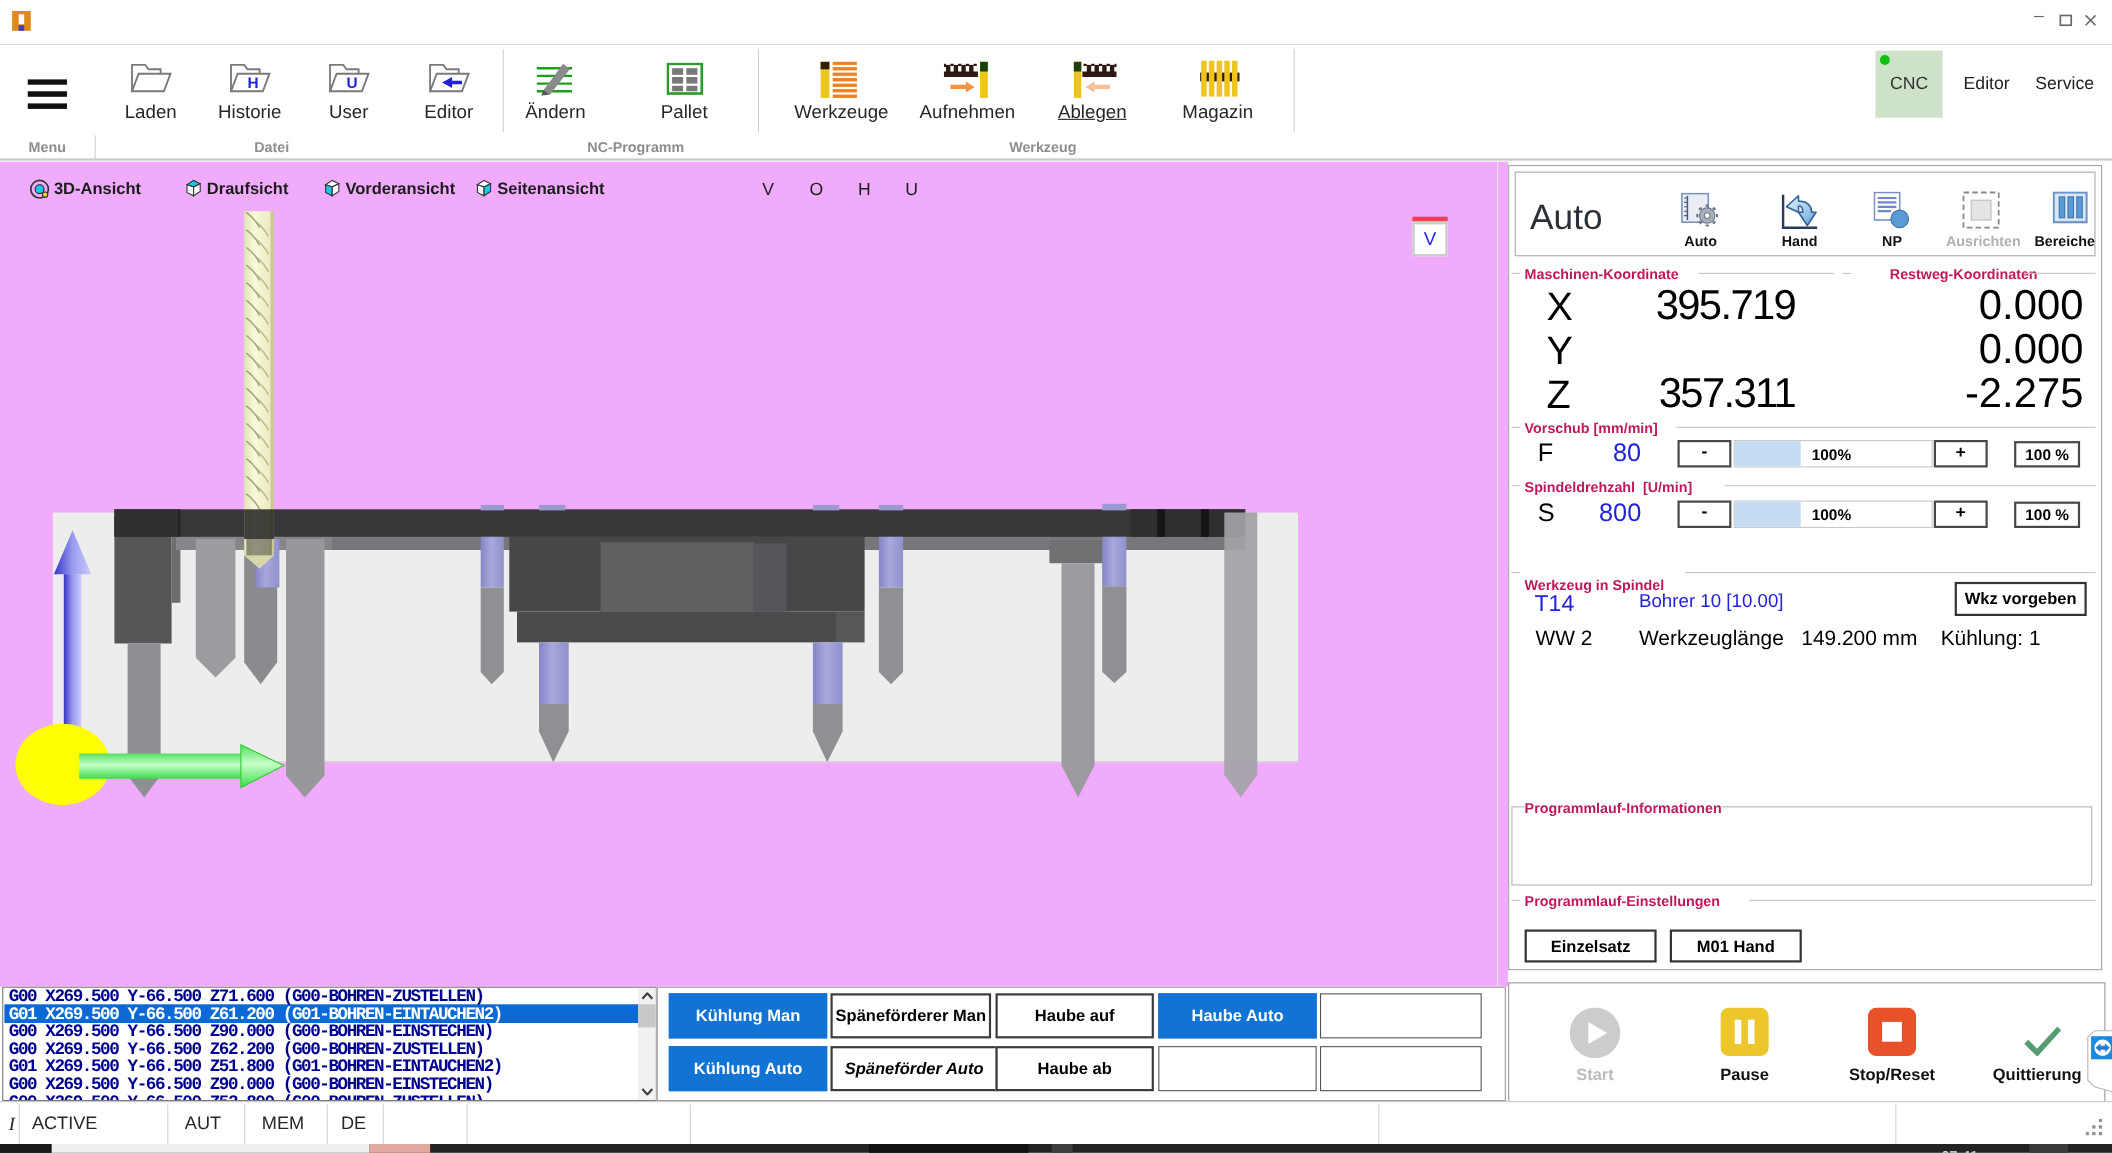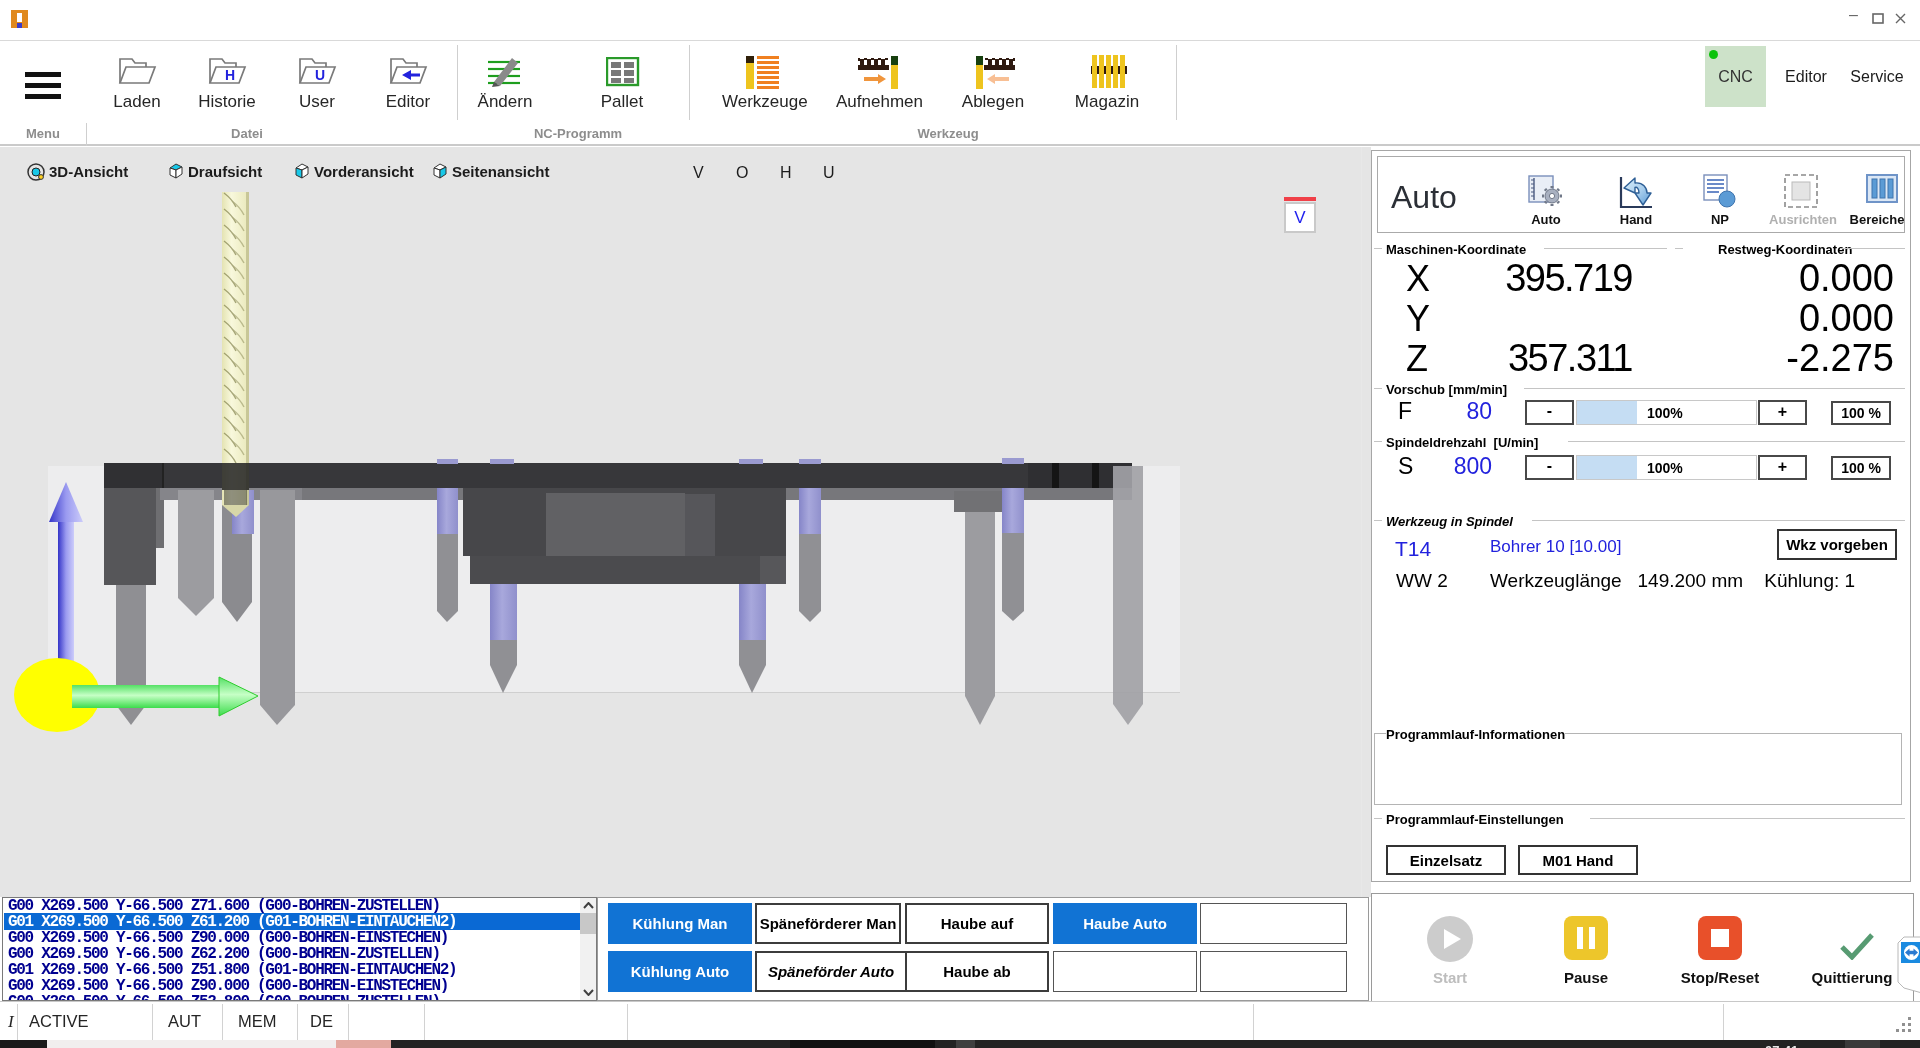--- a/index.html
+++ b/index.html
@@ -18,33 +18,33 @@
 
 
 #toolbar { position:absolute; left:0; top:42px; width:1920px; height:104px; background:#fff;
   border-bottom:2px solid #cacaca; }
 .tbtn { position:absolute; text-align:center; color:#262626; font-size:17px; }
 .grouplabel { position:absolute; top:84px; font-size:13px; font-weight:bold; color:#8d8d8d;
   text-align:center; }
 .tsep { position:absolute; top:3px; width:1px; height:75px; background:#cfcfcf; }
 
 
-#main { position:absolute; left:0; top:147px; width:1371px; height:750px; background:#e5e5e5; }
+#main { position:absolute; left:0; top:147px; width:1371px; height:750px; background:#f0abfc; }
 .viewbtn { position:absolute; top:16px; font-size:15px; font-weight:bold; color:#1c1c1c; }
 .viewletter { position:absolute; top:17px; font-size:16px; color:#1c1c1c; }
 #vbtn { position:absolute; left:1284px; top:55px; width:32px; height:31px; background:#fff;
   border:2px solid #c9c9c9; color:#2222ee; font-size:17px; text-align:center; line-height:27px; }
 #vbtn-red { position:absolute; left:1284px; top:50px; width:32px; height:4px; background:#f04048; }
 
 
 #rpanel { position:absolute; left:1371px; top:150px; width:540px; height:732px; background:#fff;
   border:1px solid #a6a6a6; }
 #modebox { position:absolute; left:5px; top:5px; width:528px; height:77px; border:1px solid #aaa; }
 .icolabel { position:absolute; font-size:13px; font-weight:bold; color:#111; text-align:center; }
-.flabel { position:absolute; font-size:13px; font-weight:bold; color:#000000; background:#fff;text-align:center; }
+.flabel { position:absolute; font-size:13px; font-weight:bold; color:#be185d; background:#fff;text-align:center; }
 .fline { position:absolute; height:1px; background:#c4c4c4; }
 .coordlabel { position:absolute; font-size:36px; color:#000; }
 .coordval { position:absolute; font-size:38px; letter-spacing:-1.5px; color:#000; text-align:right; }
 .coordgreen { position:absolute; font-size:38px; color:#000000; text-align:right; }
 .pmbtn { position:absolute; width:49px; height:25px; border:2px solid #484848; background:#fff;
   font-size:16px; font-weight:bold; text-align:center; }
 .pbar { position:absolute; width:181px; height:25px; border:1px solid #c8c8c8; background:#fff; }
 .pfill { position:absolute; left:0; top:0; width:60px; height:23px; background:#c5ddf3; }
 .ptext { position:absolute; left:70px; top:4px; font-size:14px; font-weight:bold; color:#000; }
 .btn100 { position:absolute; width:60px; height:24px; border:2px solid #484848; background:#fff;
@@ -199,21 +199,21 @@
       <rect x="9" y="2" width="3" height="2"></rect>
         <rect x="16" y="2" width="3" height="2"></rect>
       <rect x="23" y="2" width="3" height="2"></rect>
         <rect x="30" y="2" width="3" height="2"></rect>
         <rect x="37" y="2" width="2" height="3"></rect>
     </g>
     <path d="M33 21 L19 21 L19 18 L11 23 L19 28 L19 25 L33 25 Z" fill="#f8bf94"></path>
     <rect x="0" y="0" width="7" height="33" fill="#eec41e"></rect>
     <rect x="0" y="0" width="7" height="9" fill="#17400f"></rect>
   </svg>
-  <div class="tbtn" style="left:953px;top:50px;width:80px;">Ablegen</div>
+  <div class="tbtn" style="left:953px;top:50px;width:80px;text-decoration:underline;">Ablegen</div>
 
   <svg class="abs" style="left:1091px;top:13px;" width="36" height="33">
     <rect x="0" y="11" width="36" height="8" fill="#2e1a10"></rect>
     <g fill="#eec41e">
       <rect x="1" y="0" width="5" height="33"></rect>
         <rect x="8" y="0" width="5" height="33"></rect>
       <rect x="15" y="0" width="5" height="33"></rect>
         <rect x="22" y="0" width="5" height="33"></rect>
       <rect x="29" y="0" width="5" height="33"></rect>
     </g>
@@ -478,21 +478,21 @@
   <div class="abs bluetxt" style="left:60px;top:302px;width:60px;text-align:right;font-size:23px;">800</div>
   <div class="pmbtn" style="left:153px;top:304px;line-height:18px;">-</div>
   <div class="pbar" style="left:204px;top:304px;">
       <div class="pfill"></div>
       <div class="ptext">100%</div>
     </div>
   <div class="pmbtn" style="left:386px;top:304px;line-height:20px;">+</div>
   <div class="btn100" style="left:459px;top:305px;">100 %</div>
 
   <div class="fline" style="left:2px;top:369px;width:8px;"></div>
-  <div class="flabel" style="left:14px;top:363px;font-style:italic;">Werkzeug in Spindel</div>
+  <div class="flabel" style="left:14px;top:373px;">Werkzeug in Spindel</div>
   <div class="fline" style="left:160px;top:369px;width:373px;"></div>
   <div class="abs bluetxt" style="left:23px;top:386px;font-size:21px;">T14</div>
   <div class="abs bluetxt" style="left:118px;top:386px;font-size:17px;">Bohrer 10 [10.00]</div>
   <div class="abs" style="left:405px;top:378px;width:120px;height:31px;border:2px solid #333;background:#fff;text-align:center;line-height:28px;font-size:15px;font-weight:bold;color:#000;">Wkz vorgeben</div>
   <div class="abs" style="left:24px;top:419px;font-size:19px;color:#000;">WW 2</div>
   <div class="abs" style="left:118px;top:419px;font-size:19px;color:#000;">Werkzeuglänge&nbsp;&nbsp; 149.200 mm&nbsp;&nbsp;&nbsp; Kühlung: 1</div>
 
   <div class="abs" style="left:2px;top:582px;width:528px;height:72px;border:1px solid #b4b4b4;"></div>
   <div class="flabel" style="left:14px;top:576px;">Programmlauf-Informationen</div>
 

